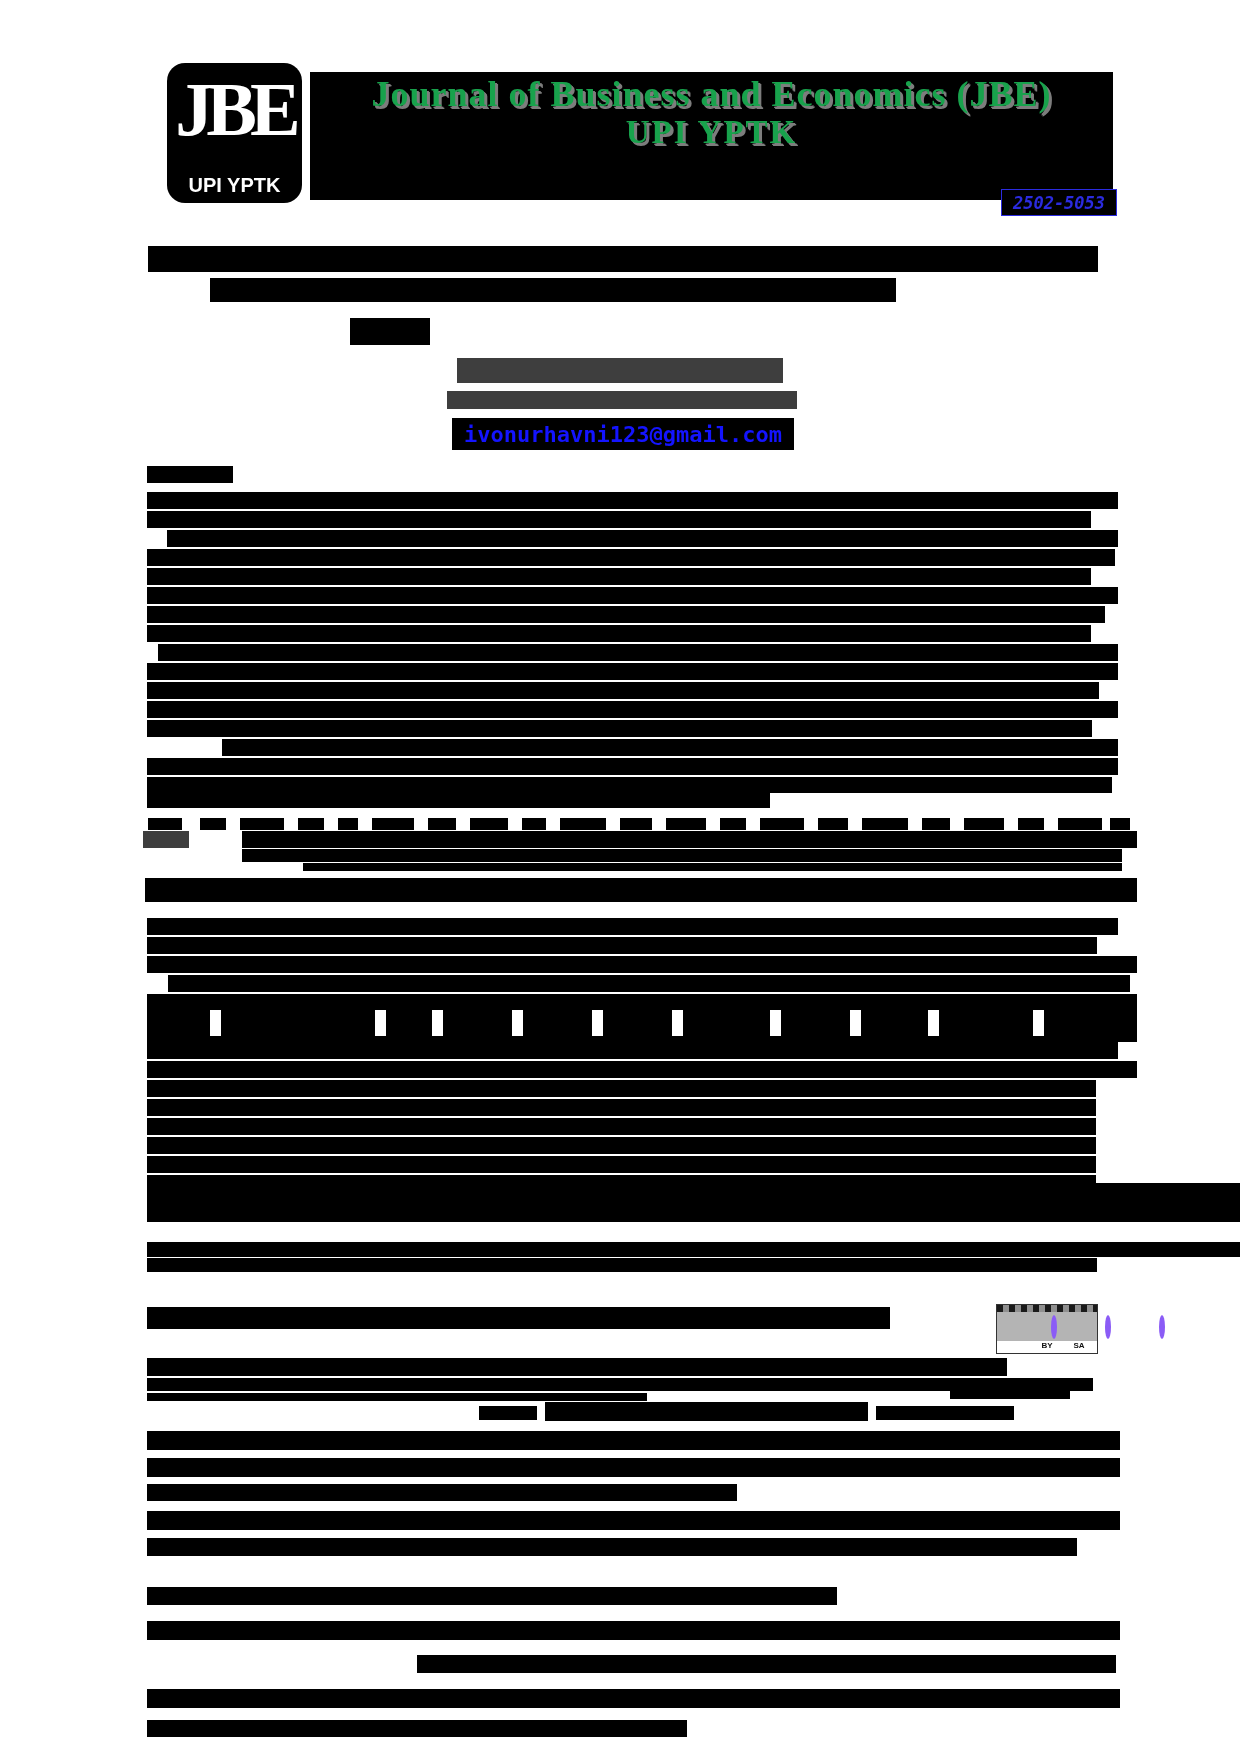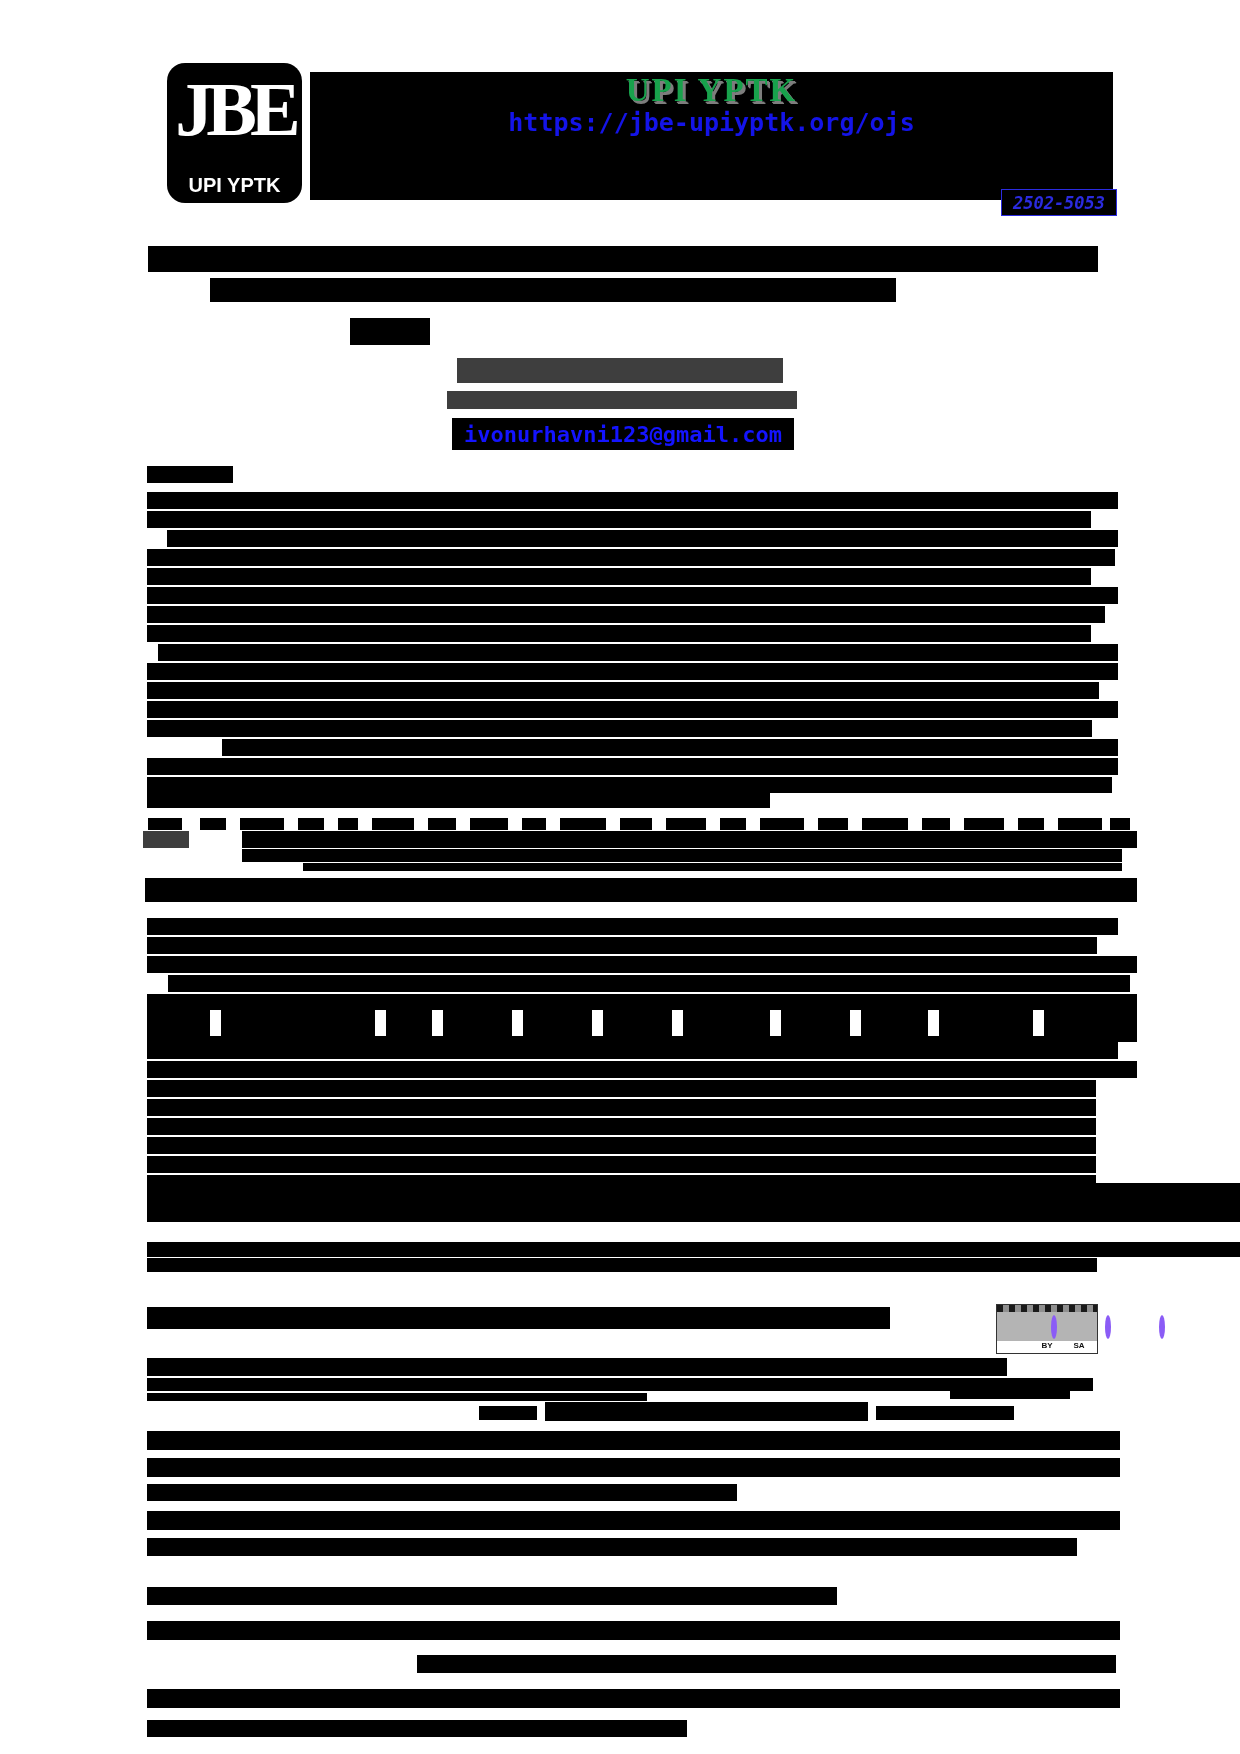--- a/index.html
+++ b/index.html
@@ -147,22 +147,22 @@
       <div class="bar" style="left: 512px; top: 1010px; width: 11px; height: 26px; background: rgb(255, 255, 255);"></div>
       <div class="bar" style="left: 592px; top: 1010px; width: 11px; height: 26px; background: rgb(255, 255, 255);"></div>
       <div class="bar" style="left: 672px; top: 1010px; width: 11px; height: 26px; background: rgb(255, 255, 255);"></div>
       <div class="bar" style="left: 770px; top: 1010px; width: 11px; height: 26px; background: rgb(255, 255, 255);"></div>
       <div class="bar" style="left: 850px; top: 1010px; width: 11px; height: 26px; background: rgb(255, 255, 255);"></div>
       <div class="bar" style="left: 928px; top: 1010px; width: 11px; height: 26px; background: rgb(255, 255, 255);"></div>
       <div class="bar" style="left: 1033px; top: 1010px; width: 11px; height: 26px; background: rgb(255, 255, 255);"></div>
     </div>
 
   <div class="abs" id="band">
+    <div class="jtitle">Journal of Business and Economics (JBE)</div>
     <div class="jsub">UPI YPTK</div>
-    <a class="jurl" href="#">https://jbe-upiyptk.org/ojs</a>
   </div>
 
   <div class="abs" id="logo">
     <div class="jbe">JBE</div>
     <div class="sub">UPI YPTK</div>
   </div>
 
   <div class="abs" id="issn">
     <span>2502-5053</span>
   </div>

